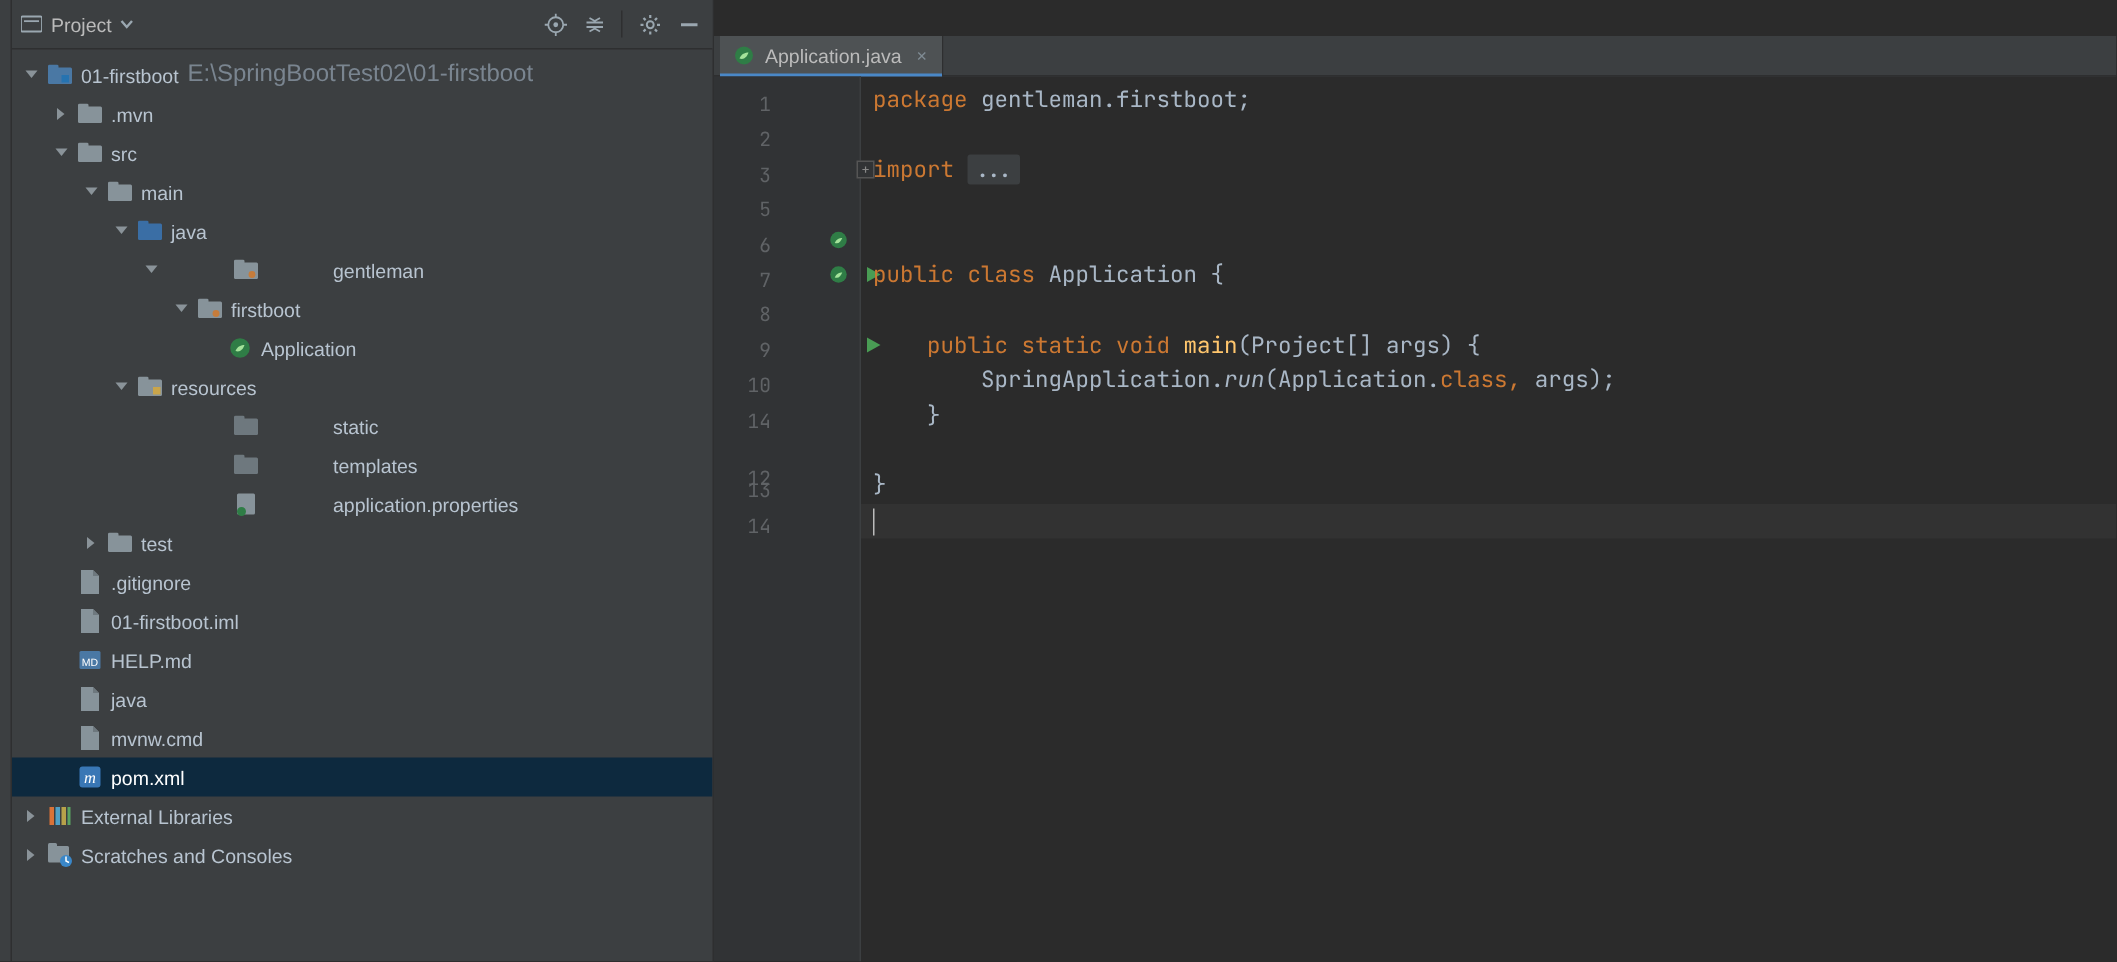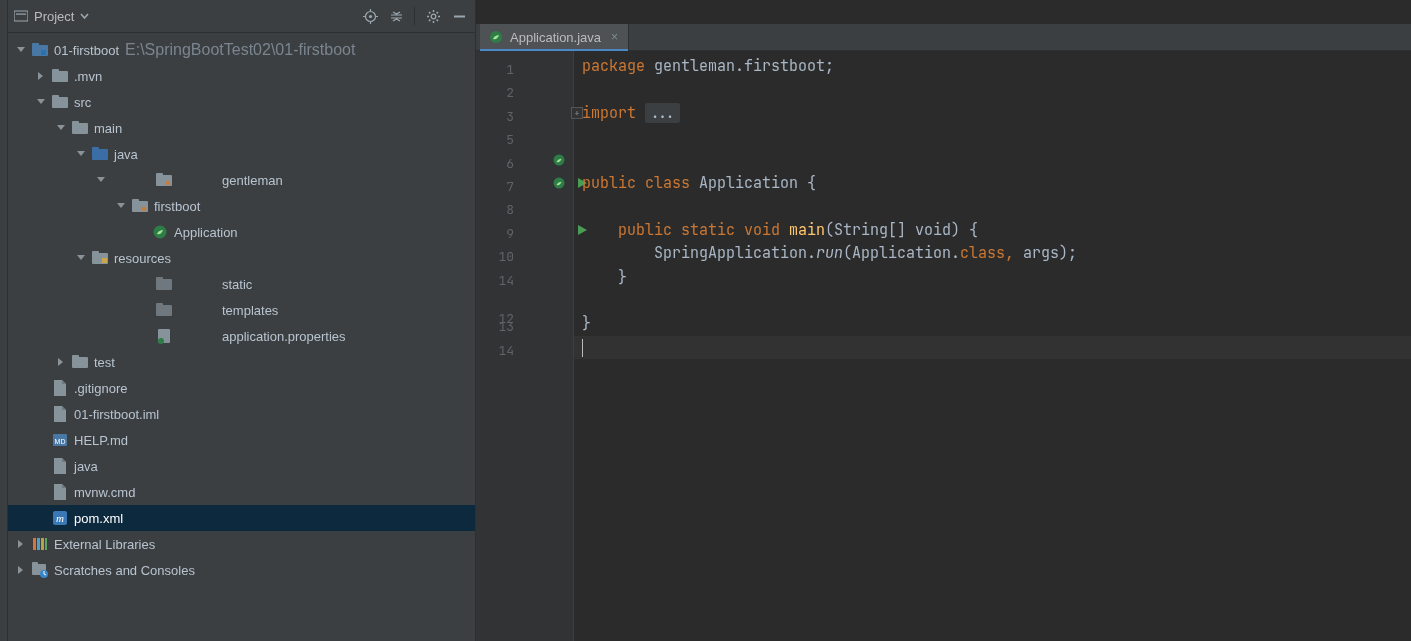--- a/index.html
+++ b/index.html
@@ -519,19 +519,19 @@
           </svg>
         </div>
         <div class="fold" style="top: 55.8px;">+</div>
       </div>
     <div class="code" id="code">
         <div class="caret-line" style="top: 284.8px;"></div>
         <div class="caret" style="top: 287.8px; left: 8px;"></div>
         <div class="line" style="top: 4px;"><span class="tok-kw">package </span><span class="tok-pkg">gentleman.firstboot;</span></div>
         <div class="line" style="top: 50.8px;"><span class="tok-kw">import </span><span style="background:#3c3f41;color:#a9b7c6;padding:0 4px;border-radius:2px;">...</span></div>
         <div class="line" style="top: 121px;"><span class="tok-kw">public </span><span class="tok-kw">class </span><span class="tok-id">Application </span><span class="tok-id">{</span></div>
-        <div class="line" style="top: 167.8px;">    <span class="tok-kw">public </span><span class="tok-kw">static </span><span class="tok-kw">void </span><span class="tok-fn">main</span><span class="tok-id">(String[] void) {</span></div>
+        <div class="line" style="top: 167.8px;">    <span class="tok-kw">public </span><span class="tok-kw">static </span><span class="tok-kw">void </span><span class="tok-fn">main</span><span class="tok-id">(Project[] args) {</span></div>
         <div class="line" style="top: 191.2px;">        <span class="tok-id">SpringApplication.</span><span class="tok-static-it">run</span><span class="tok-id">(Application.</span><span class="tok-kw">class</span><span class="tok-kw">, </span><span class="tok-id">args);</span></div>
         <div class="line" style="top: 214.6px;">    <span class="tok-id">}</span></div>
         <div class="line" style="top: 261.4px;"><span class="tok-id">}</span></div>
       </div>
   </div>
 </div>
 
 </body></html>

